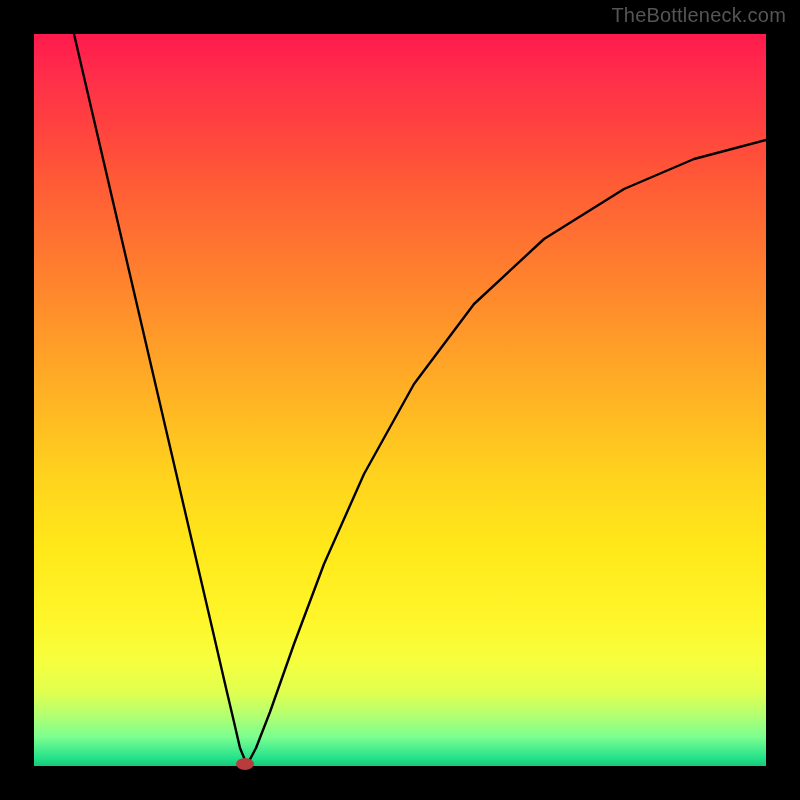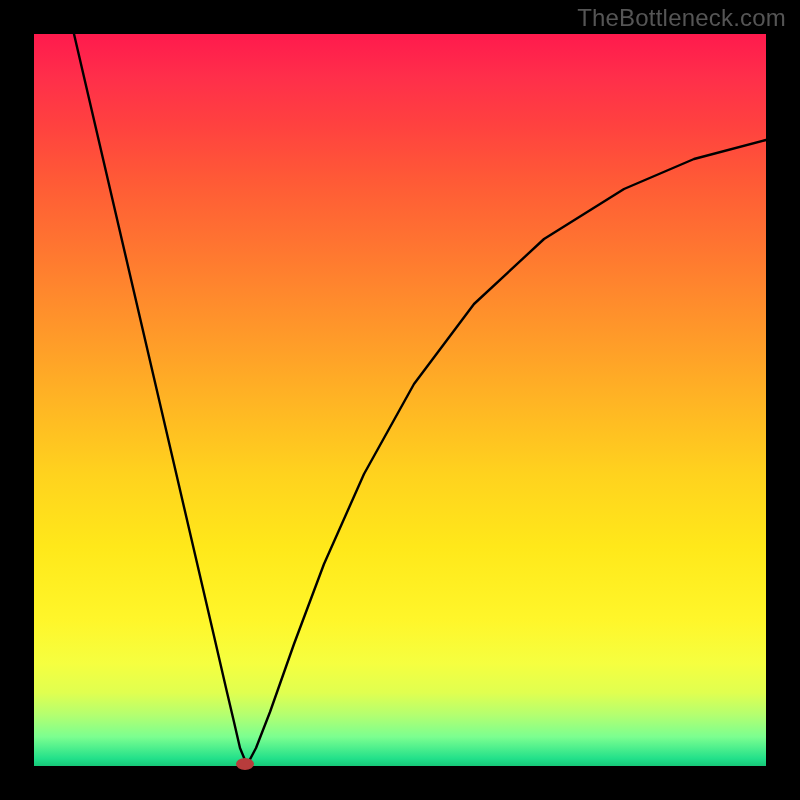--- a/index.html
+++ b/index.html
@@ -9,21 +9,21 @@
     height: 800px;
     background: #000;
     position: relative;
     font-family: Arial, Helvetica, sans-serif;
   }
   .watermark {
     position: absolute;
     top: 4px;
     right: 14px;
     color: #555;
-    font-size: 24px;
+    font-size: 20px;
     font-weight: 500;
     letter-spacing: 0.2px;
     z-index: 20;
   }
   .plot-frame {
     position: absolute;
     left: 34px;
     top: 34px;
     width: 732px;
     height: 732px;

